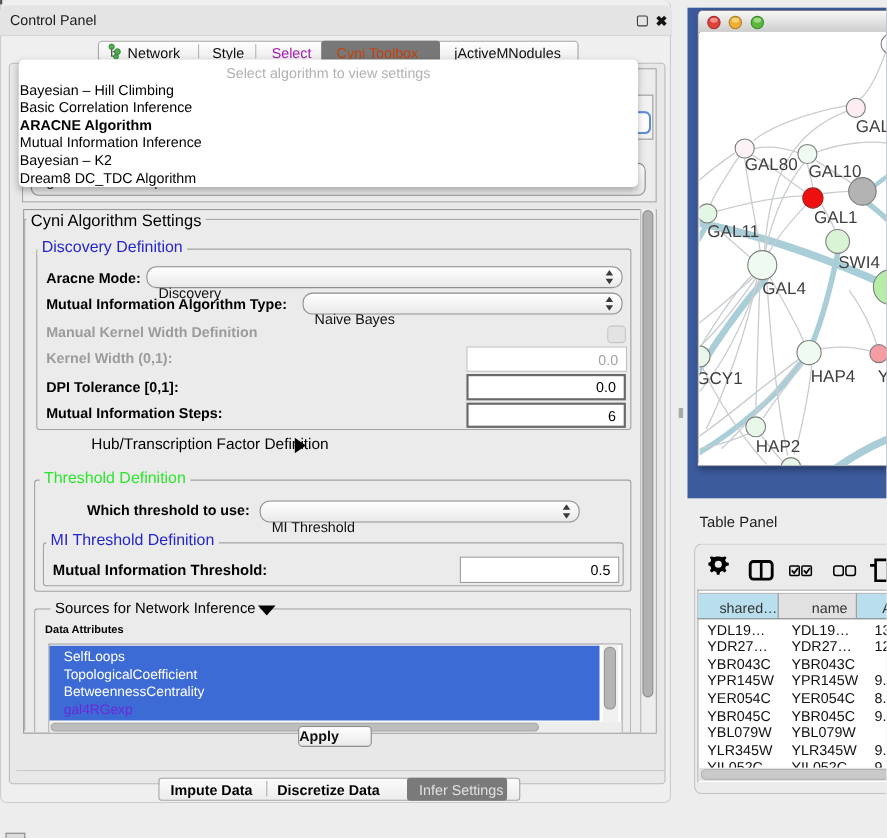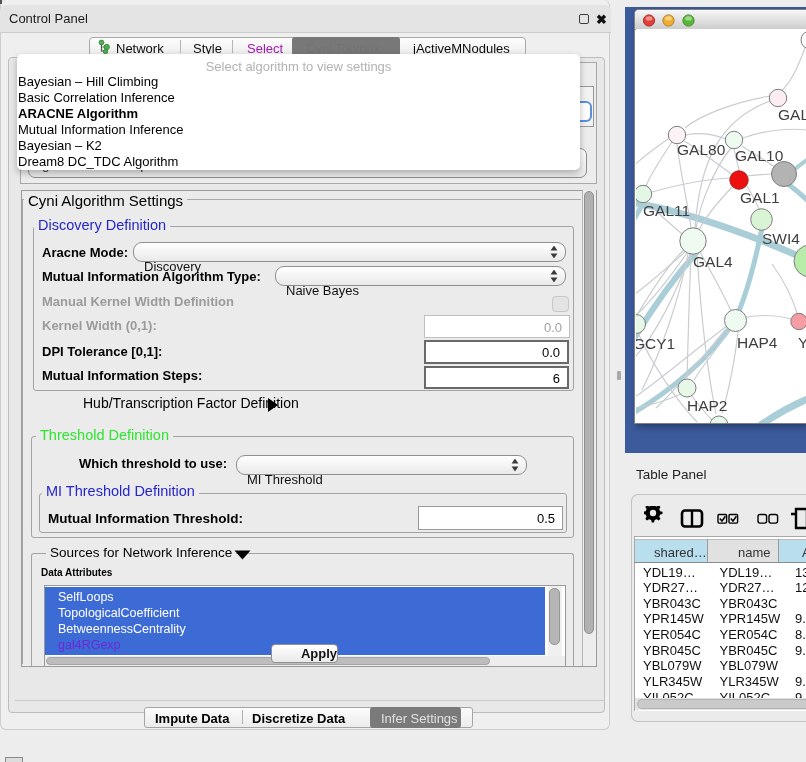--- a/index.html
+++ b/index.html
@@ -37,21 +37,21 @@
   <circle cx="3.5" cy="3.5" r="2.4" fill="#4caf50" stroke="#2e7d32" stroke-width="0.8"></circle>
   <circle cx="8.7" cy="8" r="2.7" fill="#4caf50" stroke="#2e7d32" stroke-width="0.8"></circle>
   <circle cx="7.5" cy="12.6" r="2.2" fill="#4caf50" stroke="#2e7d32" stroke-width="0.8"></circle>
 </svg>
 <div class="lbl" style="left:116px;top:41px;color:#0d0d0d;">Network</div>
 <div class="abs" style="left:180px;top:40px;width:1px;height:13px;background:#b5b5b5;"></div>
 <div class="lbl" style="left:193px;top:41px;color:#0d0d0d;">Style</div>
 <div class="abs" style="left:232px;top:40px;width:1px;height:13px;background:#b5b5b5;"></div>
 <div class="lbl" style="left:247px;top:41px;color:#a21caf;">Select</div>
 <div class="abs" style="left:292px;top:37px;width:108px;height:19px;background:#787878;border-radius:3px;"></div>
-<div class="lbl" style="left:306px;top:41px;color:#737373;">Cyni Toolbox</div>
+<div class="lbl" style="left:306px;top:41px;color:#c2410c;">Cyni Toolbox</div>
 <div class="lbl" style="left:413px;top:41px;color:#0d0d0d;">jActiveMNodules</div>
 
 <div class="abs" id="content" style="left:8px;top:57px;width:597px;height:656px;background:#e8e8e8;border:1px solid #bcbcbc;border-radius:4px;box-sizing:border-box;"></div>
 
 <div class="abs" style="left:20px;top:62px;width:577px;height:122px;background:#ececec;border:1px solid #a8a8a8;box-sizing:border-box;"></div>
 <div class="abs" style="left:577px;top:86px;width:17px;height:41px;background:#f2f2f2;border:1px solid #999;box-sizing:border-box;"></div>
 <div class="abs" style="left:579px;top:101px;width:13px;height:21px;background:#fff;border:2px solid #5b8fdd;border-left:none;border-radius:0 6px 6px 0;box-sizing:border-box;"></div>
 <div class="abs" style="left:28px;top:148px;width:559px;height:30px;background:linear-gradient(#fff,#e8e8e8);border:1px solid #8e8e8e;border-radius:7px;box-sizing:border-box;">
   <div style="position:absolute;left:13px;top:8px;font-size:13.5px;color:#333;">galFiltered.sif  expression data</div>
 </div>
@@ -138,21 +138,21 @@
 <div class="abs" style="left:45px;top:587px;width:500px;height:68px;background:#3d6bd5;"></div>
 <div class="lbl" style="left:58px;top:590px;color:#fff;font-size:12.5px;">SelfLoops</div>
 <div class="lbl" style="left:58px;top:606px;color:#fff;font-size:12.5px;">TopologicalCoefficient</div>
 <div class="lbl" style="left:58px;top:622px;color:#fff;font-size:12.5px;">BetweennessCentrality</div>
 <div class="lbl" style="left:58px;top:638px;color:#6d28d9;font-size:12.5px;">gal4RGexp</div>
 <div class="abs" style="left:548px;top:586px;width:14px;height:70px;background:#f0f0f0;"></div>
 <div class="abs" style="left:549px;top:588px;width:11px;height:57px;background:#b5b5b5;border:1px solid #979797;border-radius:5px;box-sizing:border-box;"></div>
 <div class="abs" style="left:45px;top:656px;width:520px;height:10px;background:#ededed;"></div>
 <div class="abs" style="left:46px;top:657px;width:444px;height:8px;background:#bdbdbd;border:1px solid #a5a5a5;border-radius:4px;box-sizing:border-box;"></div>
 
-<div class="abs" style="left:271px;top:644px;width:67px;height:19px;background:linear-gradient(#ffffff,#e9e9e9);border:1px solid #8f8f8f;border-radius:4px;box-sizing:border-box;text-align:right;font-size:13px;font-weight:bold;color:#111;line-height:17px;">Apply</div>
+<div class="abs" style="left:271px;top:660px;width:67px;height:19px;background:linear-gradient(#ffffff,#e9e9e9);border:1px solid #8f8f8f;border-radius:4px;box-sizing:border-box;text-align:left;font-size:13px;font-weight:bold;color:#111;line-height:17px;">Apply</div>
 
 <div class="abs" style="left:15px;top:700px;width:590px;height:1px;background:#c9c9c9;"></div>
 <div class="abs" style="left:144px;top:707px;width:329px;height:21px;background:linear-gradient(#fbfbfb,#ececec);border:1px solid #a5a5a5;border-radius:3px;box-sizing:border-box;"></div>
 <div class="lbl bold" style="left:155px;top:711px;color:#000;">Impute Data</div>
 <div class="abs" style="left:242px;top:710px;width:1px;height:14px;background:#b0b0b0;"></div>
 <div class="lbl bold" style="left:252px;top:711px;color:#000;">Discretize Data</div>
 <div class="abs" style="left:370px;top:707px;width:91px;height:21px;background:#7a7a7a;border-radius:3px;"></div>
 <div class="lbl" style="left:381px;top:711px;color:#e0e0e0;">Infer Settings</div>
 
 <div class="abs" style="left:5px;top:757px;width:18px;height:10px;background:#dcdcdc;border:1.5px solid #8a8a8a;box-sizing:border-box;"></div>

